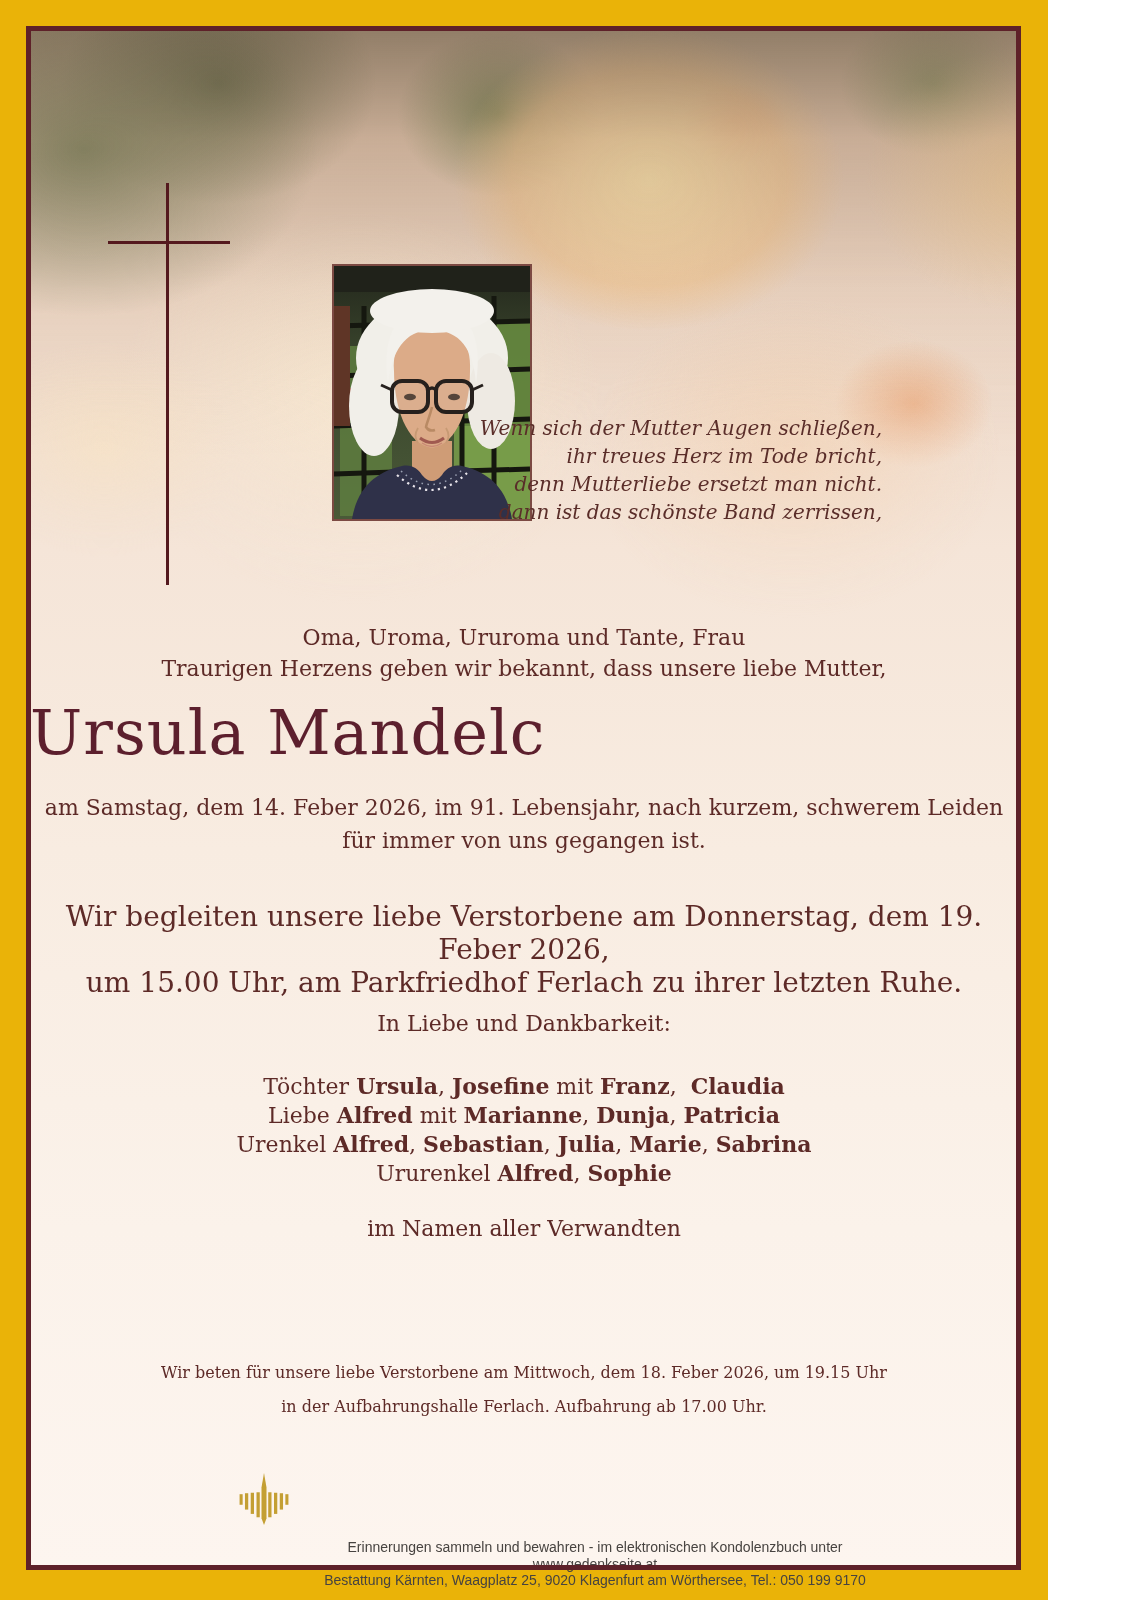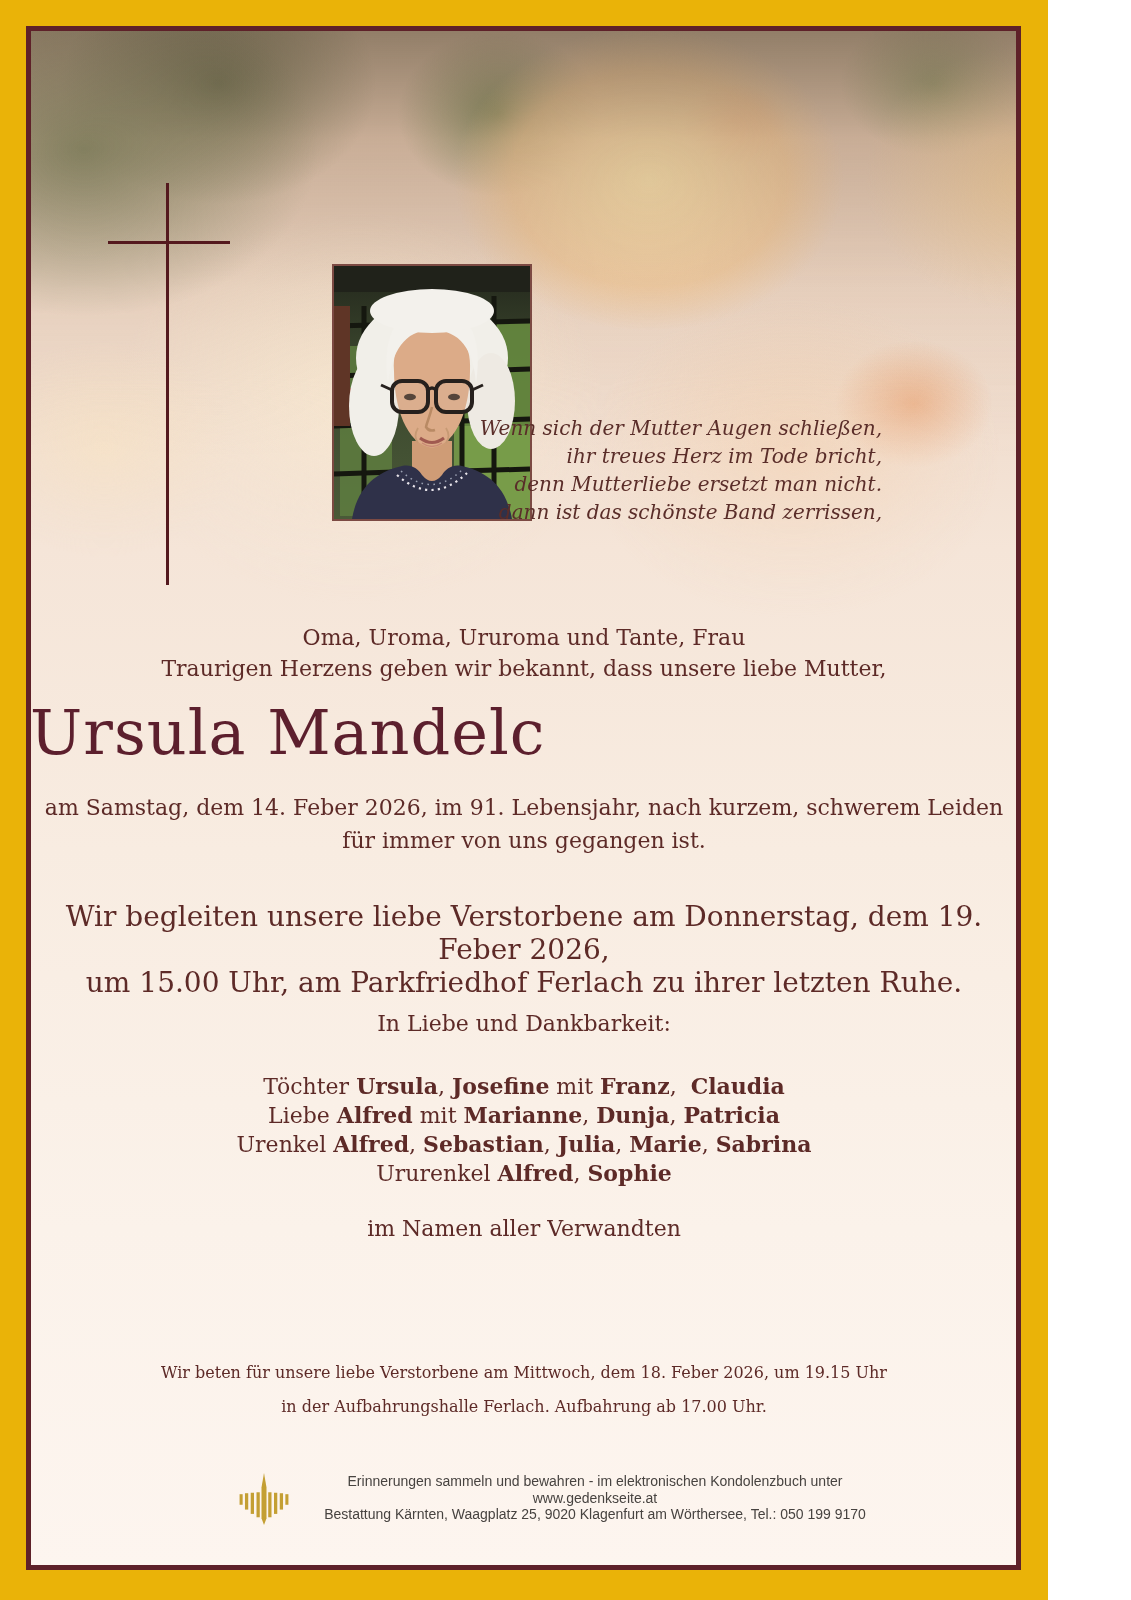--- a/index.html
+++ b/index.html
@@ -68,21 +68,21 @@
   .passing{top:791px;font-size:22px;line-height:33px;}
   .funeral{top:900px;font-size:28px;line-height:33px;}
   .gratitude{top:988px;font-size:22px;line-height:30px;margin-top:21px;}
   .family{top:1072px;font-size:22px;line-height:29px;}
   .family .b{font-weight:bold;}
   .closing{top:1214px;font-size:22px;line-height:30px;}
   .prayer{top:1356px;font-size:16px;line-height:34px;}
   
   .footer-logo{position:absolute;left:239px;top:1472px;z-index:3;}
   .footer-text{
-    position:absolute;left:300px;top:1473px;width:590px;z-index:3;
+    position:absolute;left:300px;top:1539px;width:590px;z-index:3;
     text-align:center;color:#474340;
     font-family:"Liberation Sans","DejaVu Sans",sans-serif;
     font-size:14px;line-height:16.5px;
   }
 </style>
 </head>
 <body>
 
 <div class="page">
 

